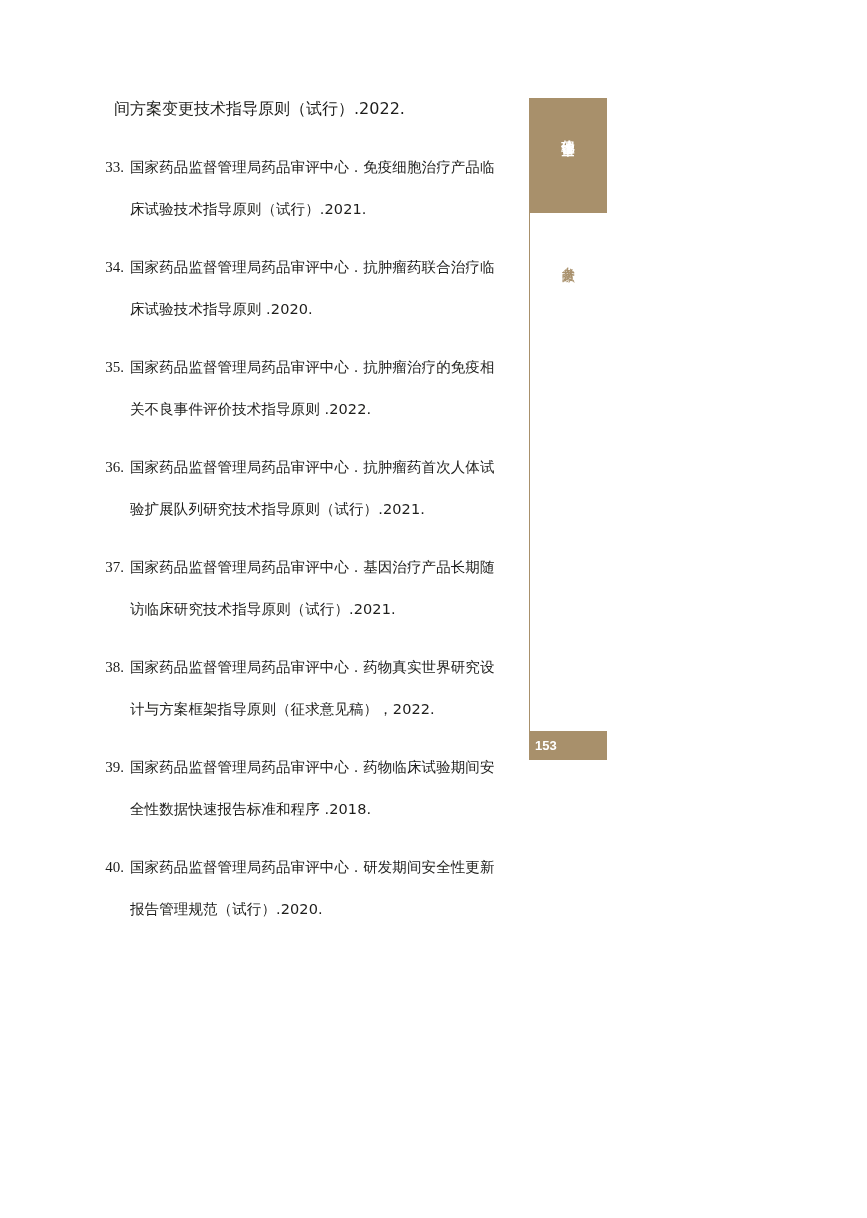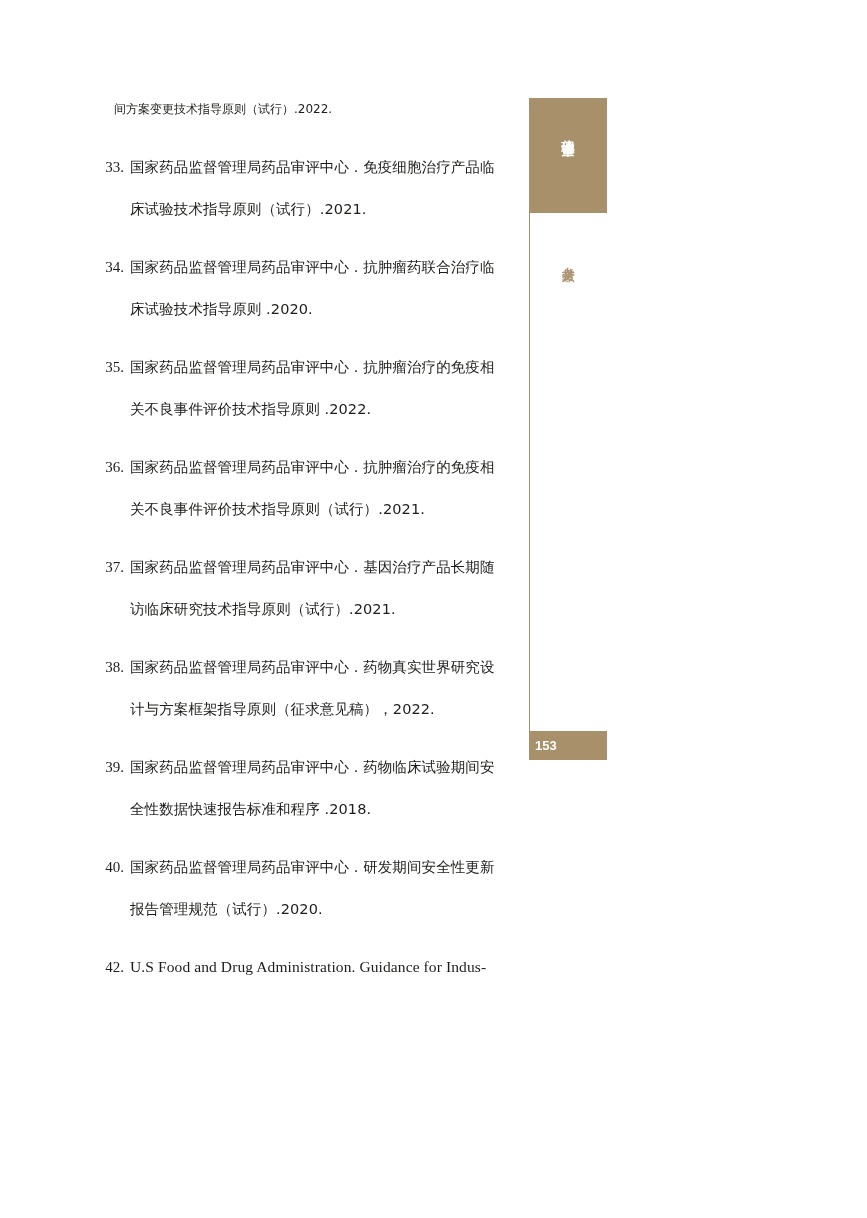--- a/index.html
+++ b/index.html
@@ -27,21 +27,21 @@
   
   .ref-column {
     position: absolute;
     left: 88px;
     top: 88px;
     width: 425px;
   }
 
   .ref-continued {
     font-family: "DejaVu Sans", sans-serif;
-    font-size: 12px;
+    font-size: 16px;
     color: #1d1d1b;
     line-height: 42px;
     padding-left: 26px;
     white-space: nowrap;
   }
 
   .ref-item {
     display: flex;
     align-items: flex-start;
     font-family: "DejaVu Sans", sans-serif;
@@ -154,21 +154,21 @@
       <span class="ref-text">国家药品监督管理局药品审评中心 . 抗肿瘤药联合治疗临床试验技术指导原则 .2020.</span>
     </div>
 
     <div class="ref-item">
       <span class="ref-num">35.</span>
       <span class="ref-text">国家药品监督管理局药品审评中心 . 抗肿瘤治疗的免疫相关不良事件评价技术指导原则 .2022.</span>
     </div>
 
     <div class="ref-item">
       <span class="ref-num">36.</span>
-      <span class="ref-text">国家药品监督管理局药品审评中心 . 抗肿瘤治疗的免疫相关不良事件评价技术指导原则（试行）.2021.</span>
+      <span class="ref-text">国家药品监督管理局药品审评中心 . 抗肿瘤药首次人体试验扩展队列研究技术指导原则（试行）.2021.</span>
     </div>
 
     <div class="ref-item">
       <span class="ref-num">37.</span>
       <span class="ref-text">国家药品监督管理局药品审评中心 . 基因治疗产品长期随访临床研究技术指导原则（试行）.2021.</span>
     </div>
 
     <div class="ref-item">
       <span class="ref-num">38.</span>
       <span class="ref-text">国家药品监督管理局药品审评中心 . 药物真实世界研究设计与方案框架指导原则（征求意见稿），2022.</span>
@@ -178,24 +178,20 @@
       <span class="ref-num">39.</span>
       <span class="ref-text">国家药品监督管理局药品审评中心 . 药物临床试验期间安全性数据快速报告标准和程序 .2018.</span>
     </div>
 
     <div class="ref-item">
       <span class="ref-num">40.</span>
       <span class="ref-text">国家药品监督管理局药品审评中心 . 研发期间安全性更新报告管理规范（试行）.2020.</span>
     </div>
 
 
-    <div class="ref-item">
-      <span class="ref-num">42.</span>
-      <span class="ref-text latin">U.S Food and Drug Administration. Guidance for Indus-</span>
-    </div>
   </div>
 
   <div class="side-rule"></div>
 
   <div class="side-tab" id="tab-current">
     <span class="vtext">伦理审查</span>
   </div>
 
   <div class="side-label">
     <span class="vtext">参考文献</span>

